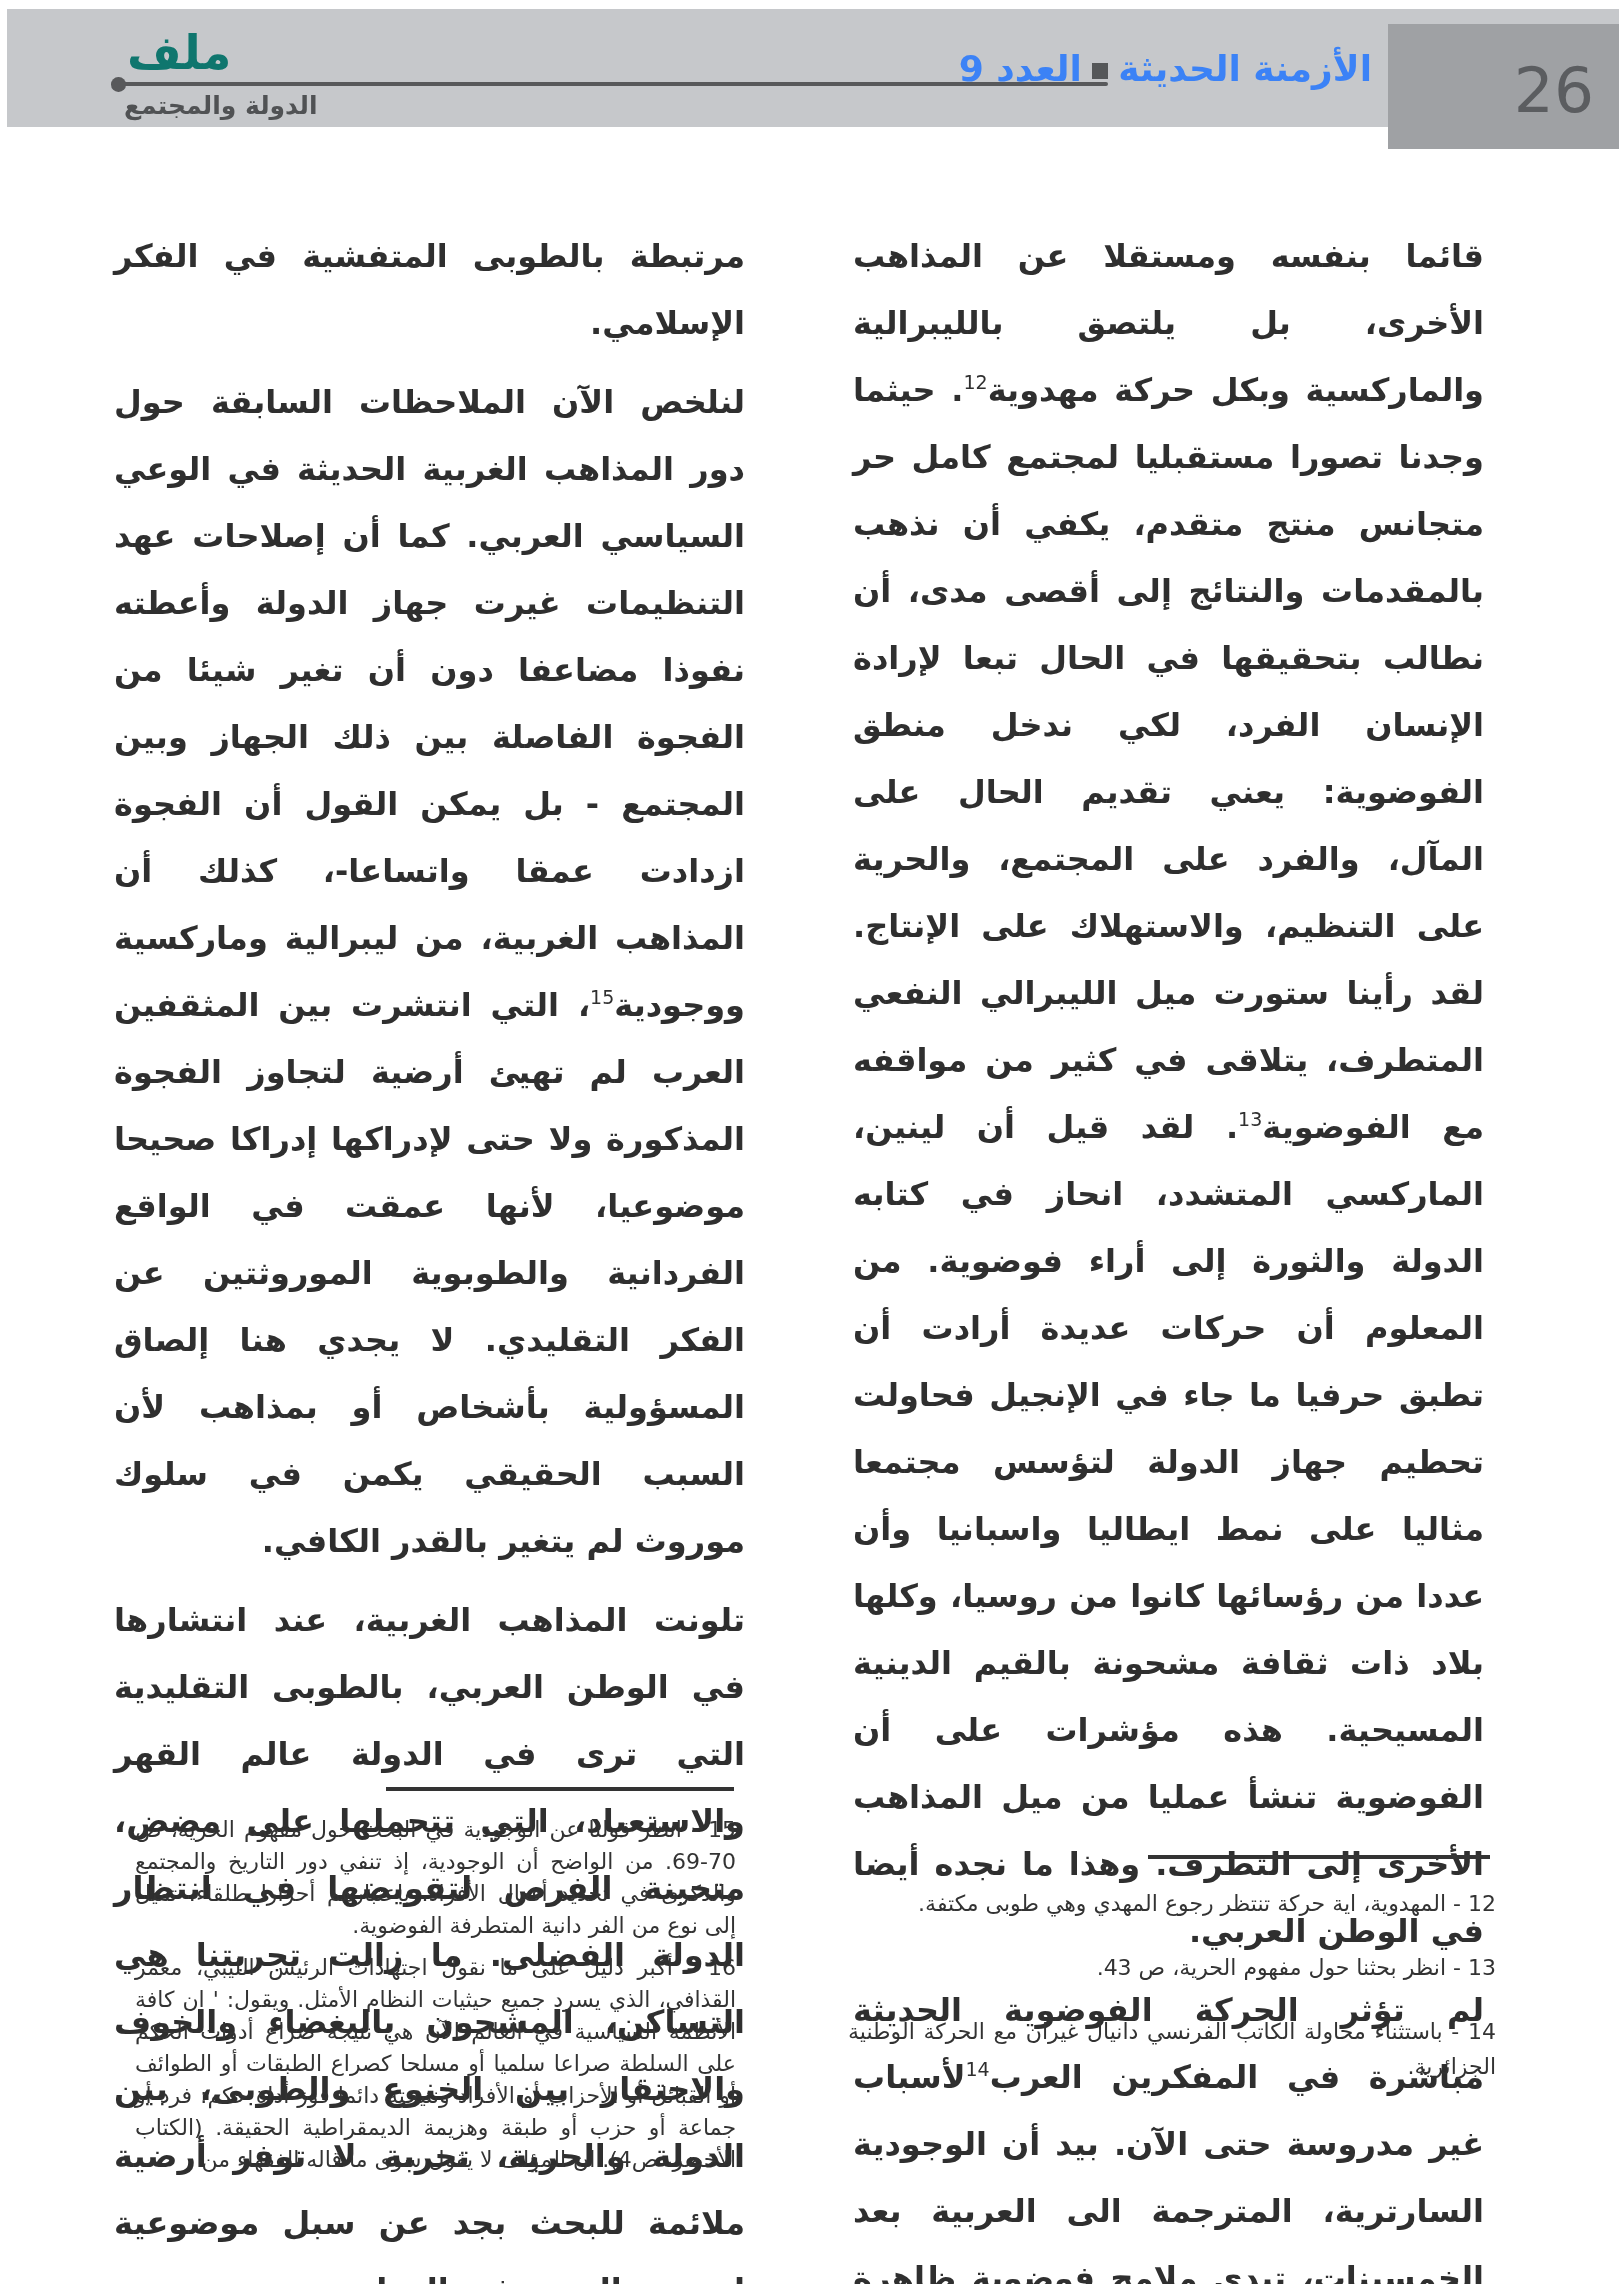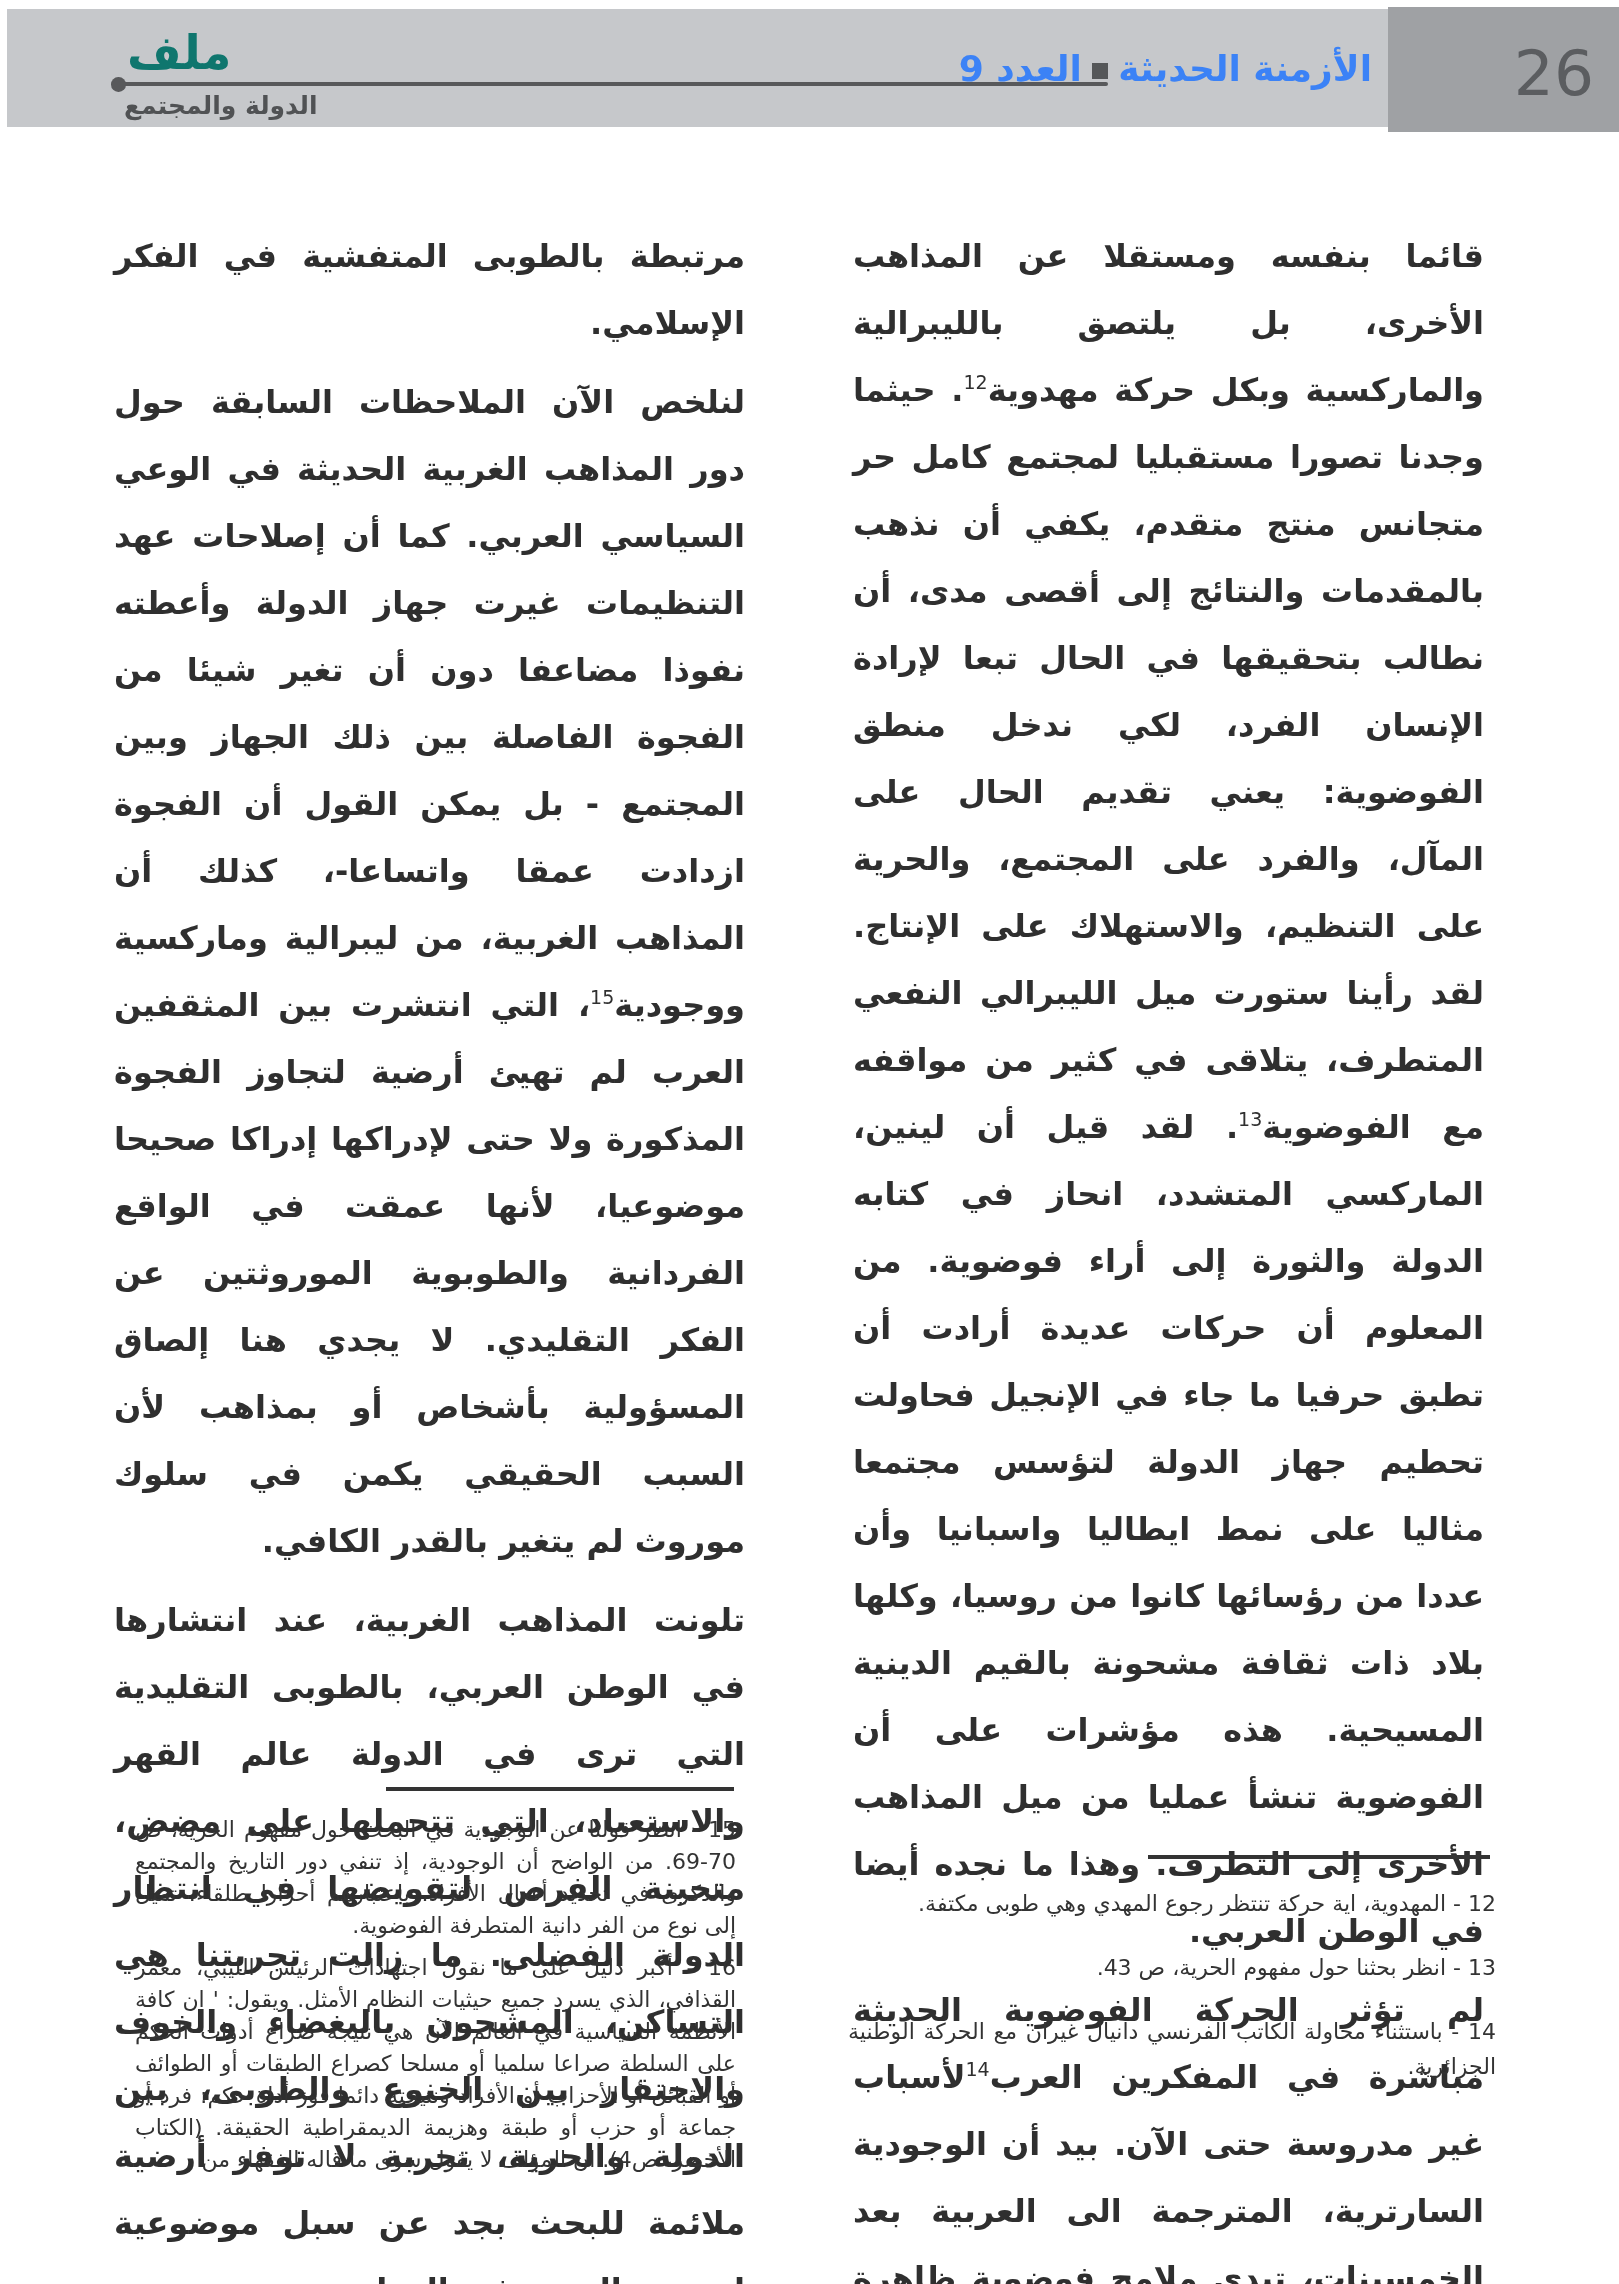--- a/index.html
+++ b/index.html
@@ -5,21 +5,21 @@
   html, body { margin: 0; padding: 0; background: #ffffff; }
   body {
     width: 1620px; height: 2284px; position: relative; overflow: hidden;
     font-family: "DejaVu Sans", sans-serif; color: #2a2a2a;
   }
   .header-band {
     position: absolute; left: 7.3px; top: 8.7px; width: 1613px; height: 118px;
     background: #c6c8cb;
   }
   .page-num-block {
-    position: absolute; right: 0; top: 7px; width: 232px; height: 125px;
+    position: absolute; right: 0; top: 24px; width: 232px; height: 125px;
     background: #9fa1a4;
   }
   .page-num {
     position: absolute; right: 26px; top: 35px; font-family: "DejaVu Sans", sans-serif;
     font-size: 63px; color: #5b5d60; direction: ltr; line-height: 1;
   }
   .magazine-title {
     position: absolute; right: 248px; top: 51px; font-size: 36px; font-weight: bold;
     color: #3b82f6; white-space: nowrap; line-height: 1;
   }

